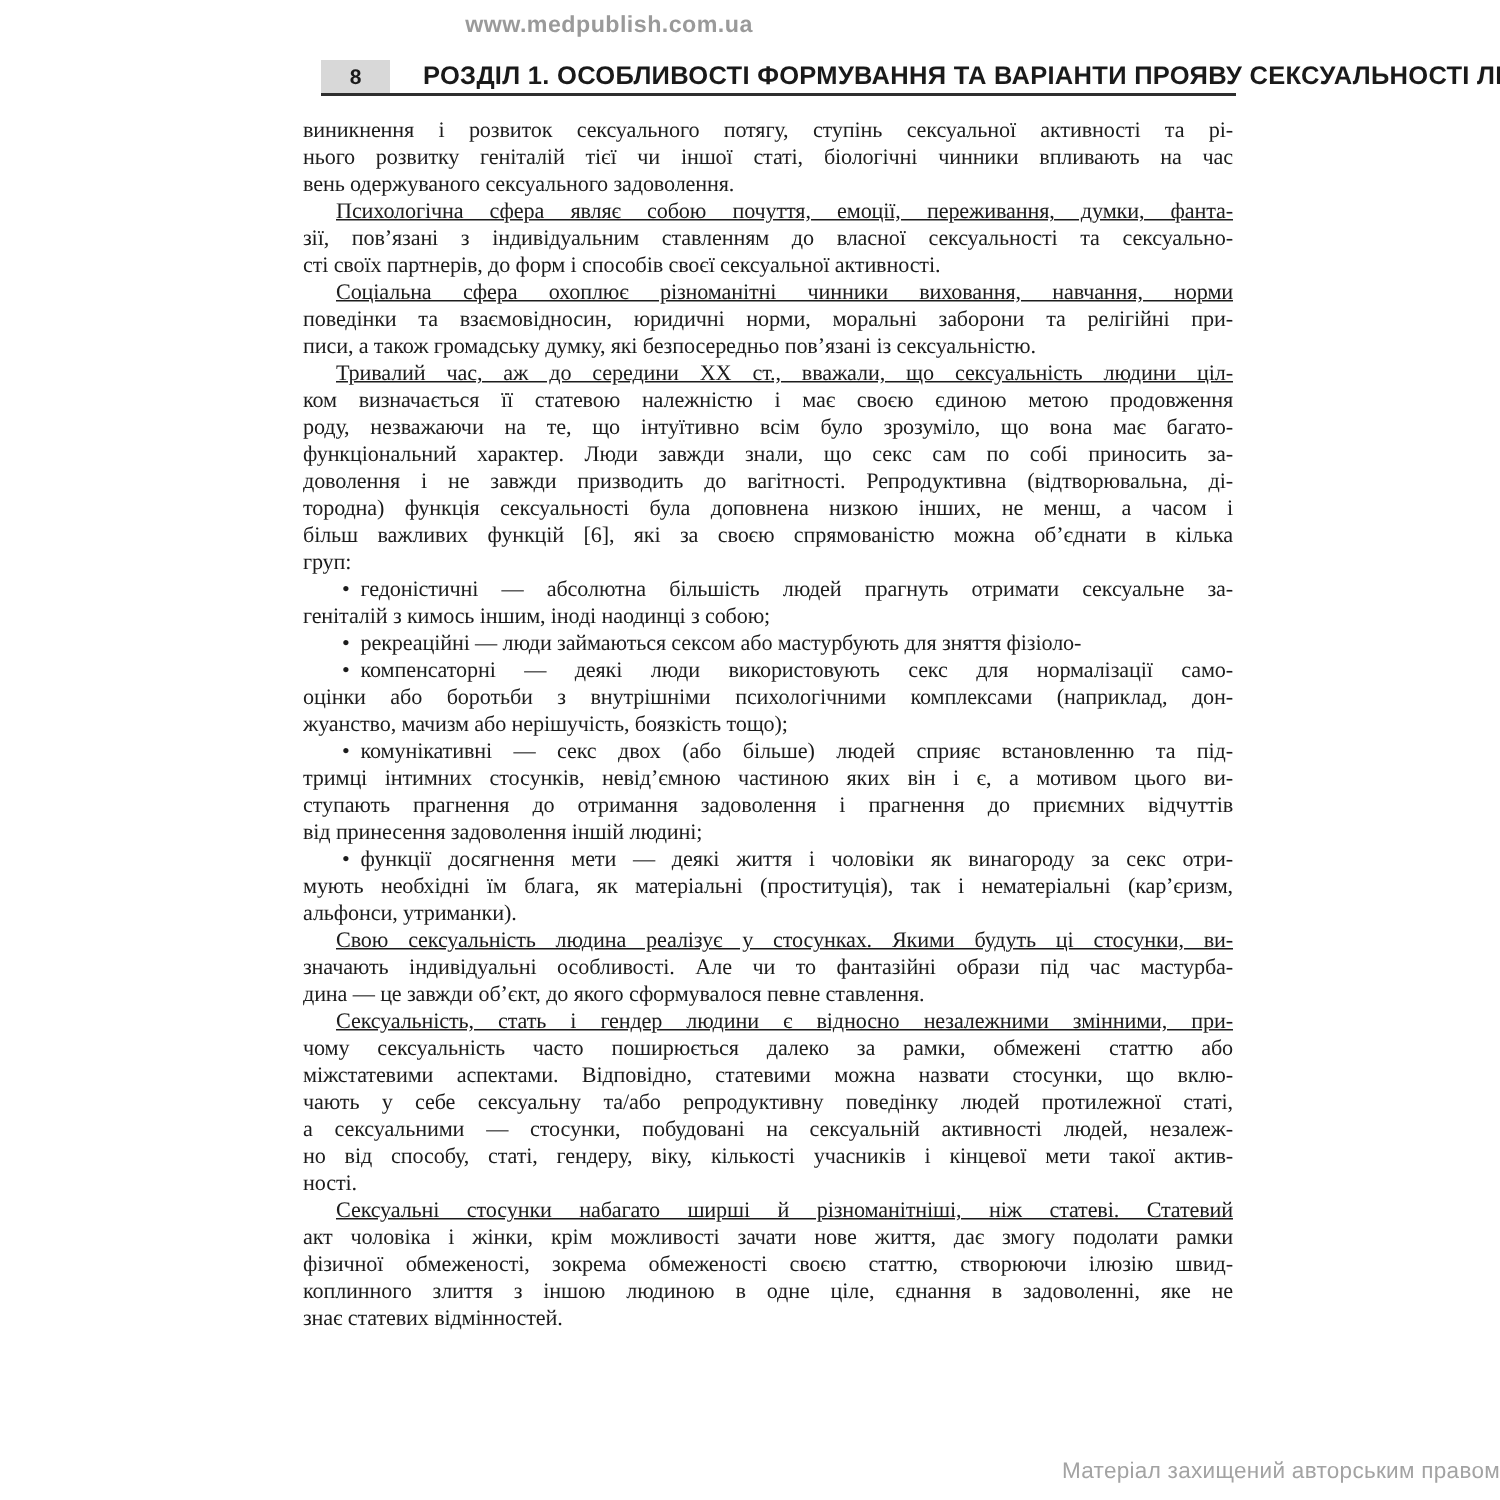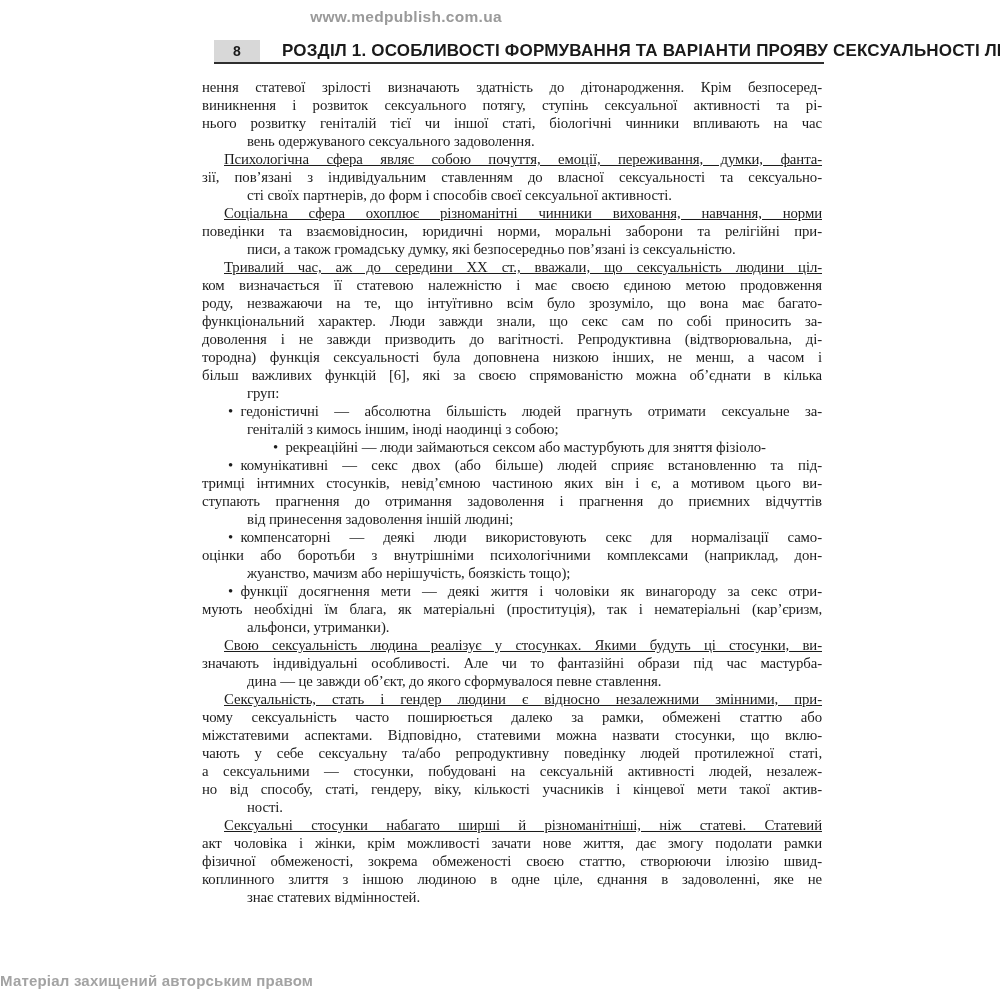--- a/index.html
+++ b/index.html
@@ -39,46 +39,45 @@
   .text-block {
     position: absolute; top: 78px; left: 202px; width: 620px;
     font-size: 14.8px; line-height: 18px; color: #1c1c1c;
     letter-spacing: -0.1px;
   }
   .para .line {
     text-align: justify;
     text-align-last: justify;
     height: 18px; overflow: hidden;
   }
-  .para .line:last-child { text-align-last: left; margin-left: 45px; }
+  .para .line:last-child { text-align-last: left; }
   .para.indent .line:first-child { text-indent: 22px; text-decoration: underline; }
   .para.bullet .line:first-child { text-indent: 26px; }
 
   .footer {
     position: absolute; top: 972px; left: 0; width: 1000px;
-    text-align: left;
+    text-align: right;
     font-family: "Liberation Sans", sans-serif;
-    font-size: 15px; font-weight: bold; color: #a3a3a3;
+    font-size: 15px; font-weight: normal; color: #a3a3a3;
     letter-spacing: 0.2px;
   }
 </style>
 </head>
 <body>
 
 <div class="watermark">www.medpublish.com.ua</div>
 
 <div class="header-row">
   <div class="page-num-box">8</div>
   <div class="header-title">РОЗДІЛ 1. ОСОБЛИВОСТІ ФОРМУВАННЯ ТА ВАРІАНТИ ПРОЯВУ СЕКСУАЛЬНОСТІ ЛЮДИНИ</div>
 </div>
 <div class="header-rule"></div>
 
 <div class="text-block">
     <div class="para">
-      <div class="line">нення статевої зрілості визначають здатність до дітонародження. Крім безпосеред-</div>
       <div class="line">виникнення і розвиток сексуального потягу, ступінь сексуальної активності та рі-</div>
       <div class="line">нього розвитку геніталій тієї чи іншої статі, біологічні чинники впливають на час</div>
       <div class="line">вень одержуваного сексуального задоволення.</div>
     </div>
     <div class="para indent">
       <div class="line">Психологічна сфера являє собою почуття, емоції, переживання, думки, фанта-</div>
       <div class="line">зії, пов’язані з індивідуальним ставленням до власної сексуальності та сексуально-</div>
       <div class="line">сті своїх партнерів, до форм і способів своєї сексуальної активності.</div>
     </div>
     <div class="para indent">
@@ -97,29 +96,29 @@
       <div class="line">груп:</div>
     </div>
     <div class="para bullet">
       <div class="line">• гедоністичні — абсолютна більшість людей прагнуть отримати сексуальне за-</div>
       <div class="line">геніталій з кимось іншим, іноді наодинці з собою;</div>
     </div>
     <div class="para bullet">
       <div class="line">• рекреаційні — люди займаються сексом або мастурбують для зняття фізіоло-</div>
     </div>
     <div class="para bullet">
+      <div class="line">• компенсаторні — деякі люди використовують секс для нормалізації само-</div>
+      <div class="line">оцінки або боротьби з внутрішніми психологічними комплексами (наприклад, дон-</div>
+      <div class="line">жуанство, мачизм або нерішучість, боязкість тощо);</div>
+    </div>
+    <div class="para bullet">
       <div class="line">• комунікативні — секс двох (або більше) людей сприяє встановленню та під-</div>
       <div class="line">тримці інтимних стосунків, невід’ємною частиною яких він і є, а мотивом цього ви-</div>
       <div class="line">ступають прагнення до отримання задоволення і прагнення до приємних відчуттів</div>
       <div class="line">від принесення задоволення іншій людині;</div>
-    </div>
-    <div class="para bullet">
-      <div class="line">• компенсаторні — деякі люди використовують секс для нормалізації само-</div>
-      <div class="line">оцінки або боротьби з внутрішніми психологічними комплексами (наприклад, дон-</div>
-      <div class="line">жуанство, мачизм або нерішучість, боязкість тощо);</div>
     </div>
     <div class="para bullet">
       <div class="line">• функції досягнення мети — деякі життя і чоловіки як винагороду за секс отри-</div>
       <div class="line">мують необхідні їм блага, як матеріальні (проституція), так і нематеріальні (кар’єризм,</div>
       <div class="line">альфонси, утриманки).</div>
     </div>
     <div class="para indent">
       <div class="line">Свою сексуальність людина реалізує у стосунках. Якими будуть ці стосунки, ви-</div>
       <div class="line">значають індивідуальні особливості. Але чи то фантазійні образи під час мастурба-</div>
       <div class="line">дина — це завжди об’єкт, до якого сформувалося певне ставлення.</div>

